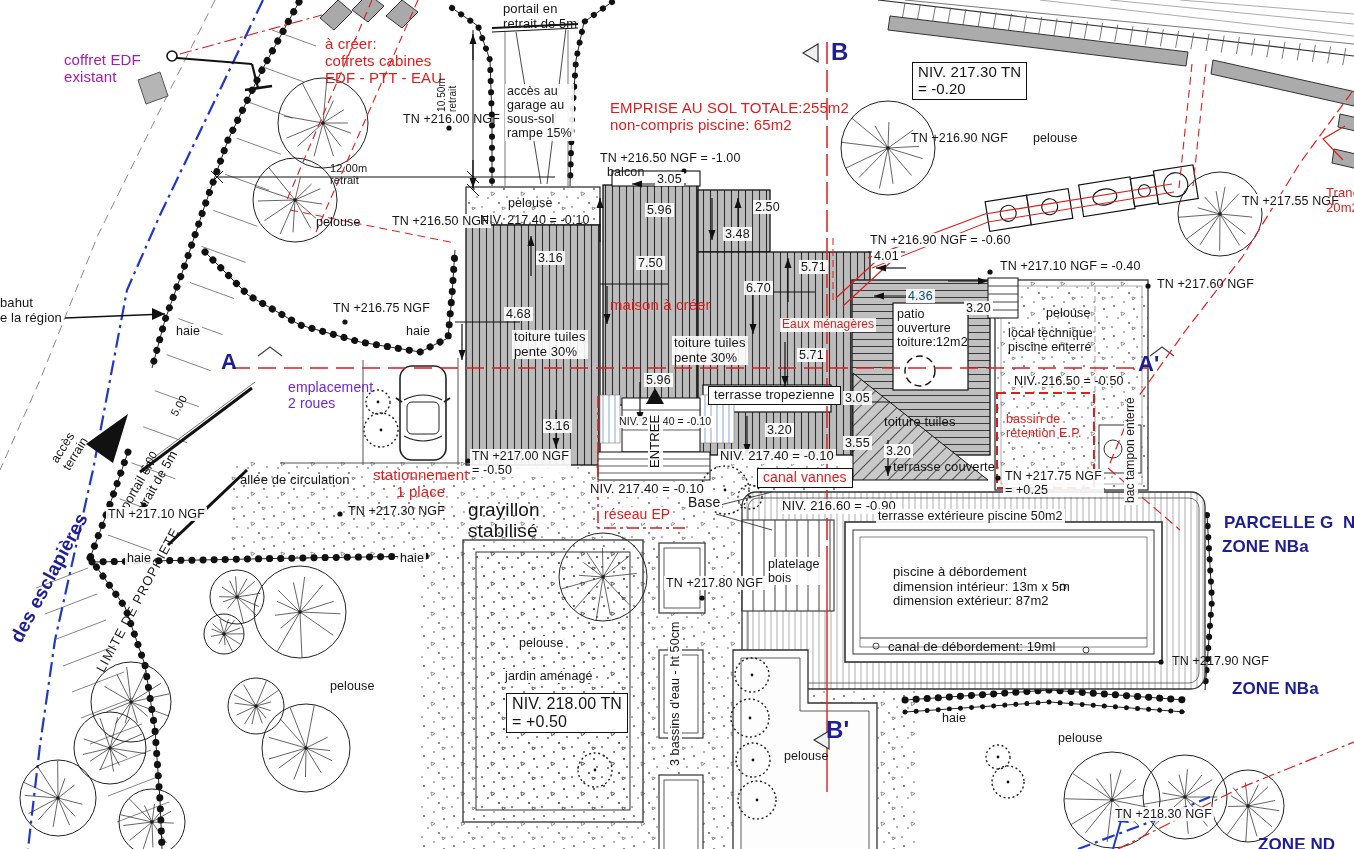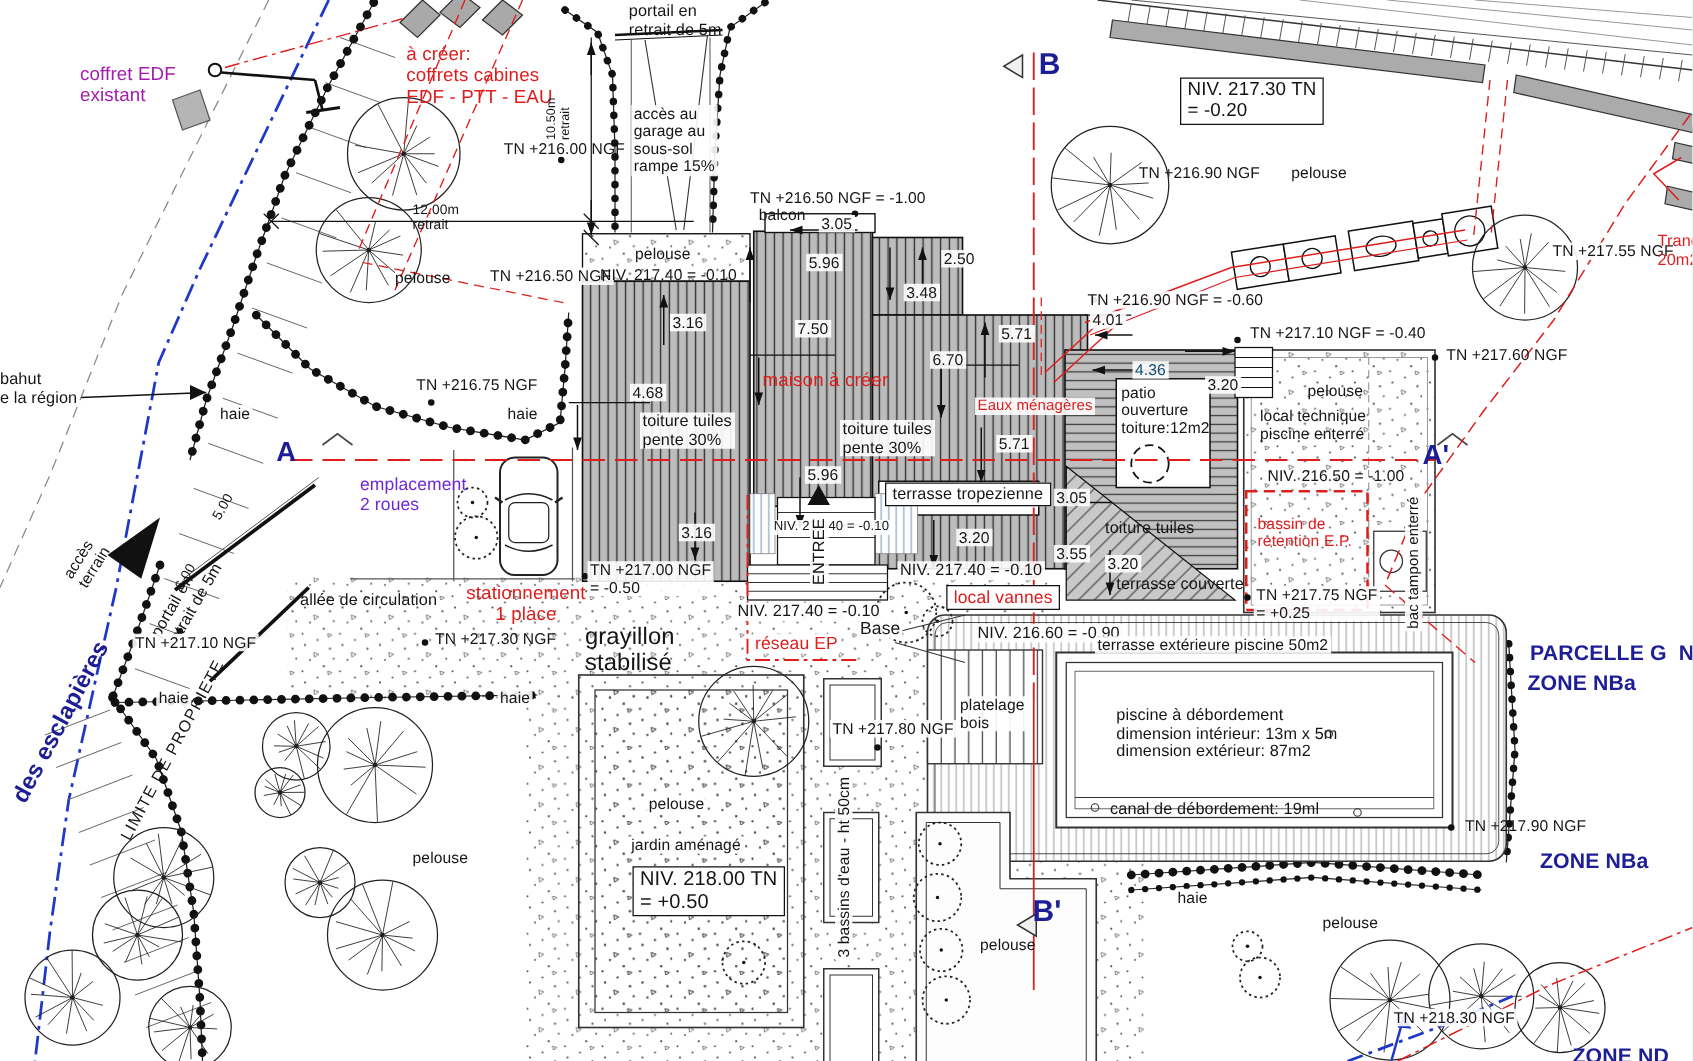--- a/index.html
+++ b/index.html
@@ -653,26 +653,28 @@
 
 <div id="labels">
       <div class="lbl" style="left: 64px; top: 52px; font-size: 15px; color: #a21caf;">coffret EDF
 existant</div>
       <div class="lbl" style="left: 325px; top: 36px; font-size: 15px; color: rgb(223, 29, 29);">à créer:
 coffrets cabines
 EDF - PTT - EAU</div>
       <div class="lbl" style="left: 503px; top: 2px; font-size: 13px; color: rgb(21, 21, 21);">portail en
 retrait de 5m</div>
       <div class="lbl b" style="left: 831px; top: 38px; font-size: 24px; color: rgb(29, 29, 150);">B</div>
-      <div class="lbl box" style="left: 944px; top: 62px; font-size: 15px; color: rgb(21, 21, 21);">NIV. 217.30 TN
+      <div class="lbl box" style="left: 912px; top: 62px; font-size: 15px; color: rgb(21, 21, 21);">NIV. 217.30 TN
 = -0.20</div>
       <div class="lbl bg" style="left: 505px; top: 84px; font-size: 12.5px; color: rgb(21, 21, 21);">accès au
 garage au
 sous-sol
 rampe 15%</div>
+      <div class="lbl" style="left: 610px; top: 100px; font-size: 15px; color: rgb(223, 29, 29);">EMPRISE AU SOL TOTALE:255m2
+non-compris piscine: 65m2</div>
       <div class="lbl" style="left: 403px; top: 112px; font-size: 12.5px; color: rgb(21, 21, 21);">TN +216.00 NGF</div>
       <div class="lbl" style="left: 436px; top: 112px; font-size: 10px; color: rgb(21, 21, 21); transform: rotate(-90deg);">10.50m
 retrait</div>
       <div class="lbl" style="left: 600px; top: 151px; font-size: 12.5px; color: rgb(21, 21, 21);">TN +216.50 NGF = -1.00</div>
       <div class="lbl" style="left: 607px; top: 165px; font-size: 12.5px; color: rgb(21, 21, 21);">balcon</div>
       <div class="lbl bg" style="left: 655px; top: 172px; font-size: 12.5px; color: rgb(21, 21, 21);">3.05</div>
       <div class="lbl" style="left: 911px; top: 131px; font-size: 12.5px; color: rgb(21, 21, 21);">TN +216.90 NGF</div>
       <div class="lbl" style="left: 1033px; top: 131px; font-size: 12.5px; color: rgb(21, 21, 21);">pelouse</div>
       <div class="lbl bg" style="left: 1240px; top: 194px; font-size: 12.5px; color: rgb(21, 21, 21);">TN +217.55 NGF</div>
       <div class="lbl" style="left: 1326px; top: 186px; font-size: 13px; color: rgb(223, 29, 29);">Tranch
@@ -701,31 +703,31 @@
       <div class="lbl bg" style="left: 872px; top: 249px; font-size: 12.5px; color: rgb(21, 21, 21);">4.01</div>
       <div class="lbl" style="left: 1000px; top: 259px; font-size: 12.5px; color: rgb(21, 21, 21);">TN +217.10 NGF = -0.40</div>
       <div class="lbl bg" style="left: 906px; top: 289px; font-size: 12.5px; color: #0c4a6e;">4.36</div>
       <div class="lbl bg" style="left: 964px; top: 301px; font-size: 12.5px; color: rgb(21, 21, 21);">3.20</div>
       <div class="lbl" style="left: 897px; top: 307px; font-size: 12.5px; color: rgb(21, 21, 21);">patio
 ouverture
 toiture:12m2</div>
       <div class="lbl" style="left: 1046px; top: 306px; font-size: 12.5px; color: rgb(21, 21, 21);">pelouse</div>
       <div class="lbl" style="left: 1008px; top: 326px; font-size: 12.5px; color: rgb(21, 21, 21);">local technique
 piscine enterré</div>
-      <div class="lbl" style="left: 1014px; top: 374px; font-size: 12.5px; color: rgb(21, 21, 21);">NIV. 216.50 = -1.00</div>
+      <div class="lbl" style="left: 1014px; top: 374px; font-size: 12.5px; color: rgb(21, 21, 21);">NIV. 216.50 = -0.50</div>
       <div class="lbl b" style="left: 1138px; top: 352px; font-size: 22px; color: rgb(29, 29, 150);">A'</div>
       <div class="lbl bg" style="left: 797px; top: 348px; font-size: 12.5px; color: rgb(21, 21, 21);">5.71</div>
       <div class="lbl box" style="left: 708px; top: 386px; font-size: 13px; color: rgb(21, 21, 21);">terrasse tropezienne</div>
       <div class="lbl bg" style="left: 843px; top: 391px; font-size: 12.5px; color: rgb(21, 21, 21);">3.05</div>
       <div class="lbl bg" style="left: 644px; top: 373px; font-size: 12.5px; color: rgb(21, 21, 21);">5.96</div>
       <div class="lbl bg" style="left: 617px; top: 416px; font-size: 10.5px; color: rgb(21, 21, 21);">NIV. 217.40 = -0.10</div>
       <div class="lbl bg" style="left: 648px; top: 470px; font-size: 13px; color: rgb(21, 21, 21); transform: rotate(-90deg);">ENTREE</div>
       <div class="lbl bg" style="left: 765px; top: 423px; font-size: 12.5px; color: rgb(21, 21, 21);">3.20</div>
       <div class="lbl bg" style="left: 718px; top: 449px; font-size: 13px; color: rgb(21, 21, 21);">NIV. 217.40 = -0.10</div>
-      <div class="lbl box" style="left: 757px; top: 468px; font-size: 14px; color: rgb(223, 29, 29);">local vannes</div>
+      <div class="lbl box" style="left: 757px; top: 468px; font-size: 14px; color: rgb(223, 29, 29);">canal vannes</div>
       <div class="lbl bg" style="left: 843px; top: 436px; font-size: 12.5px; color: rgb(21, 21, 21);">3.55</div>
       <div class="lbl bg" style="left: 884px; top: 444px; font-size: 12.5px; color: rgb(21, 21, 21);">3.20</div>
       <div class="lbl" style="left: 884px; top: 415px; font-size: 13px; color: rgb(21, 21, 21);">toiture tuiles</div>
       <div class="lbl" style="left: 893px; top: 460px; font-size: 13px; color: rgb(21, 21, 21);">terrasse couverte</div>
       <div class="lbl bg" style="left: 1003px; top: 469px; font-size: 12.5px; color: rgb(21, 21, 21);">TN +217.75 NGF
 = +0.25</div>
       <div class="lbl" style="left: 1006px; top: 412px; font-size: 12.5px; color: rgb(223, 29, 29);">bassin de
 retention E.P.</div>
       <div class="lbl bg" style="left: 1124px; top: 505px; font-size: 12px; color: rgb(21, 21, 21); transform: rotate(-90deg);">bac tampon enterré</div>
       <div class="lbl" style="left: 1157px; top: 277px; font-size: 12.5px; color: rgb(21, 21, 21);">TN +217.60 NGF</div>

